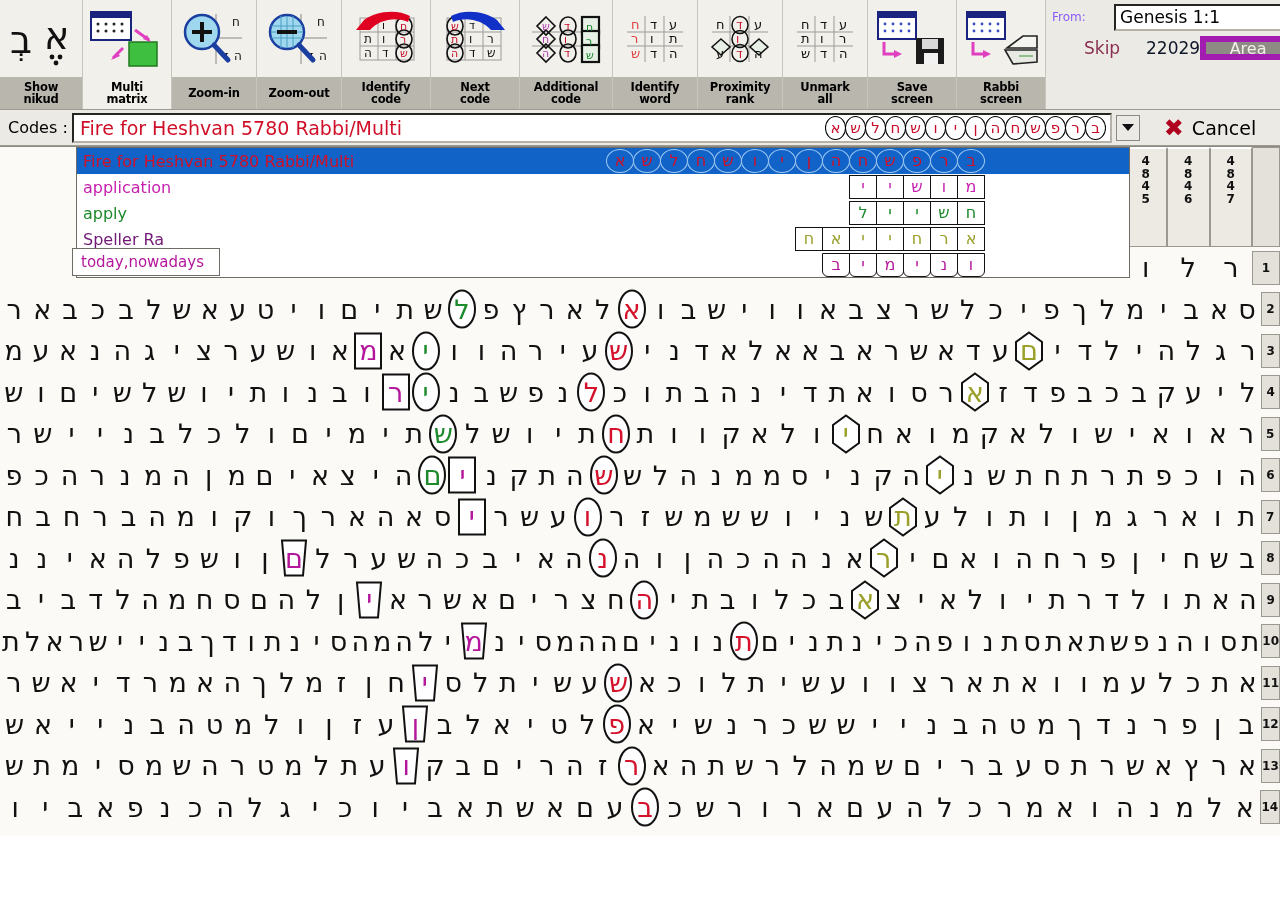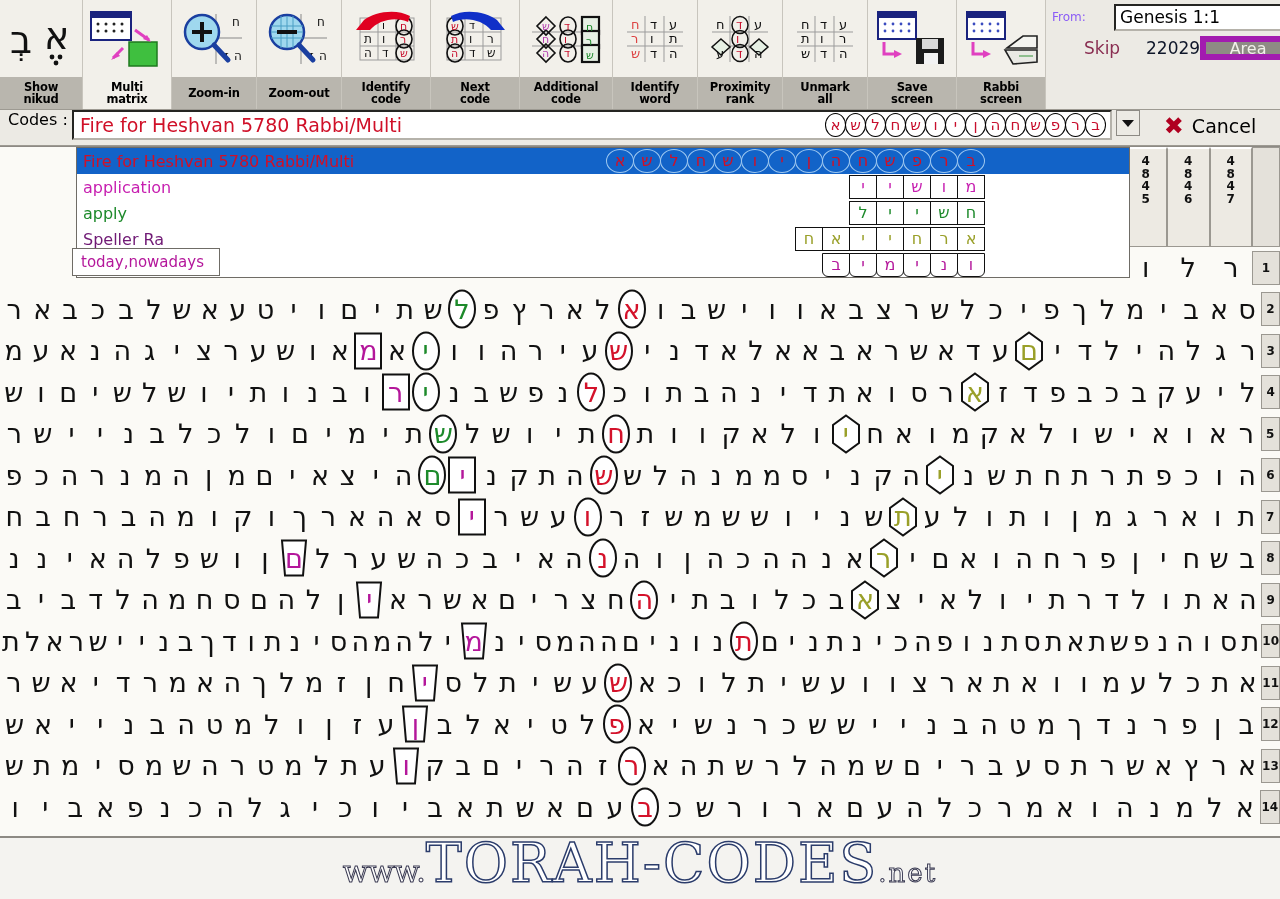--- a/index.html
+++ b/index.html
@@ -62,21 +62,21 @@
   .area-btn{
     width:96px;height:24px;background:#8e8b84;color:#f2f0ea;
     display:flex;align-items:center;justify-content:center;
     font-size:16px;font-family:"DejaVu Sans",sans-serif;
     border:6px solid #a21caf;box-sizing:border-box;
   }
 
   
   .codesbar{
     position:absolute;left:0;top:110px;width:1280px;height:36px;
-    background:#eceae4;display:flex;box-sizing:border-box;
+    background:#eceae4;display:flex;align-items:center;box-sizing:border-box;
     border-bottom:1px solid #9d9a92;
   }
   .codes-lab{
     width:72px;padding-left:8px;font-size:16px;color:#000;
     font-family:"DejaVu Sans",sans-serif;box-sizing:border-box;
   }
   .codes-field{
     flex:1;height:30px;background:#fff;border:2px inset #b5b2aa;
     border-top-color:#7a7770;border-left-color:#7a7770;
     display:flex;align-items:center;justify-content:space-between;
@@ -2779,19 +2779,14 @@
           <div class="hb cup" style="color: rgb(180, 23, 155);">מ</div>
           <div class="hb cup" style="color: rgb(180, 23, 155);">י</div>
           <div class="hb cup" style="color: rgb(180, 23, 155);">נ</div>
           <div class="hb cup" style="color: rgb(180, 23, 155);">ו</div>
         </div>
       </div>
     </div>
 
   <div class="tooltip">today,nowadays</div>
 
-  <div class="watermark">
-    <div class="wm-text">
-      <span class="wm-www">www.</span><span>TORAH-CODES</span><span class="wm-net">.net</span>
-    </div>
-  </div>
 
 </div>
 
 </body></html>

